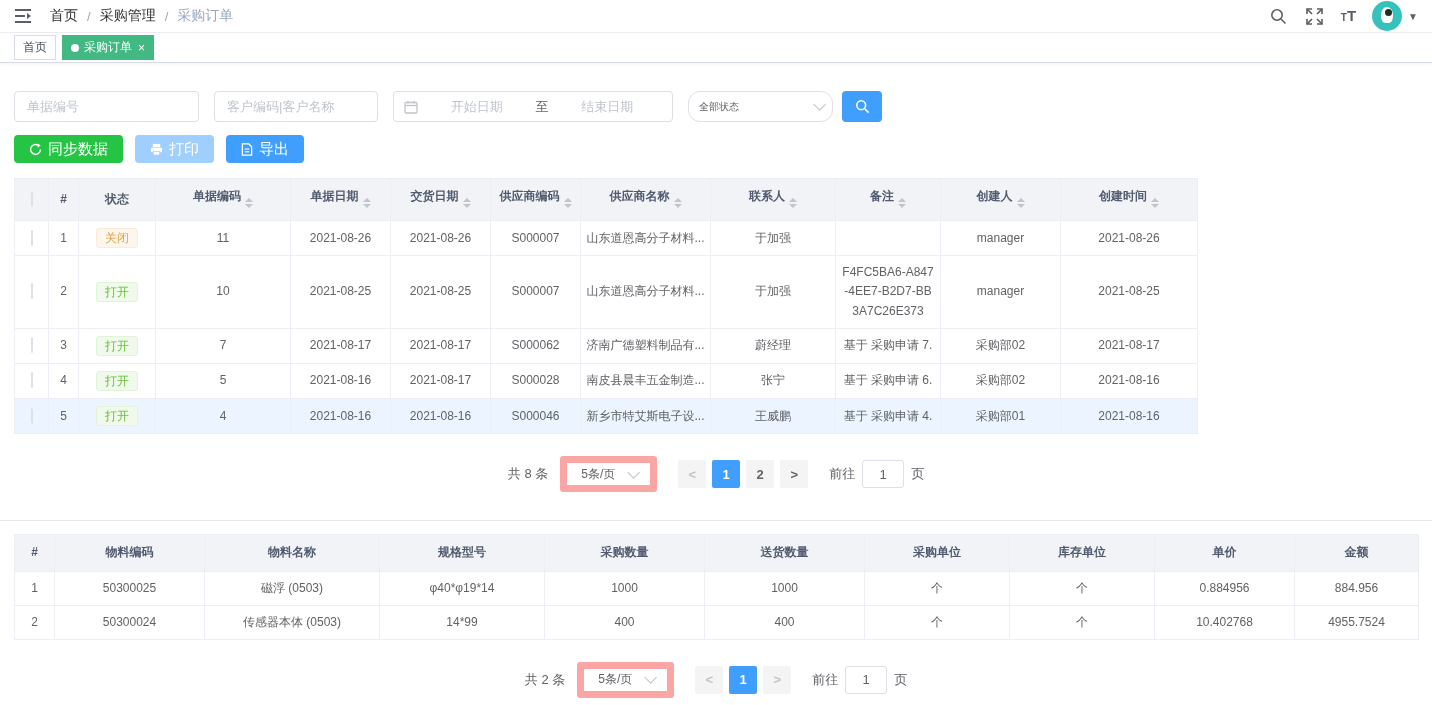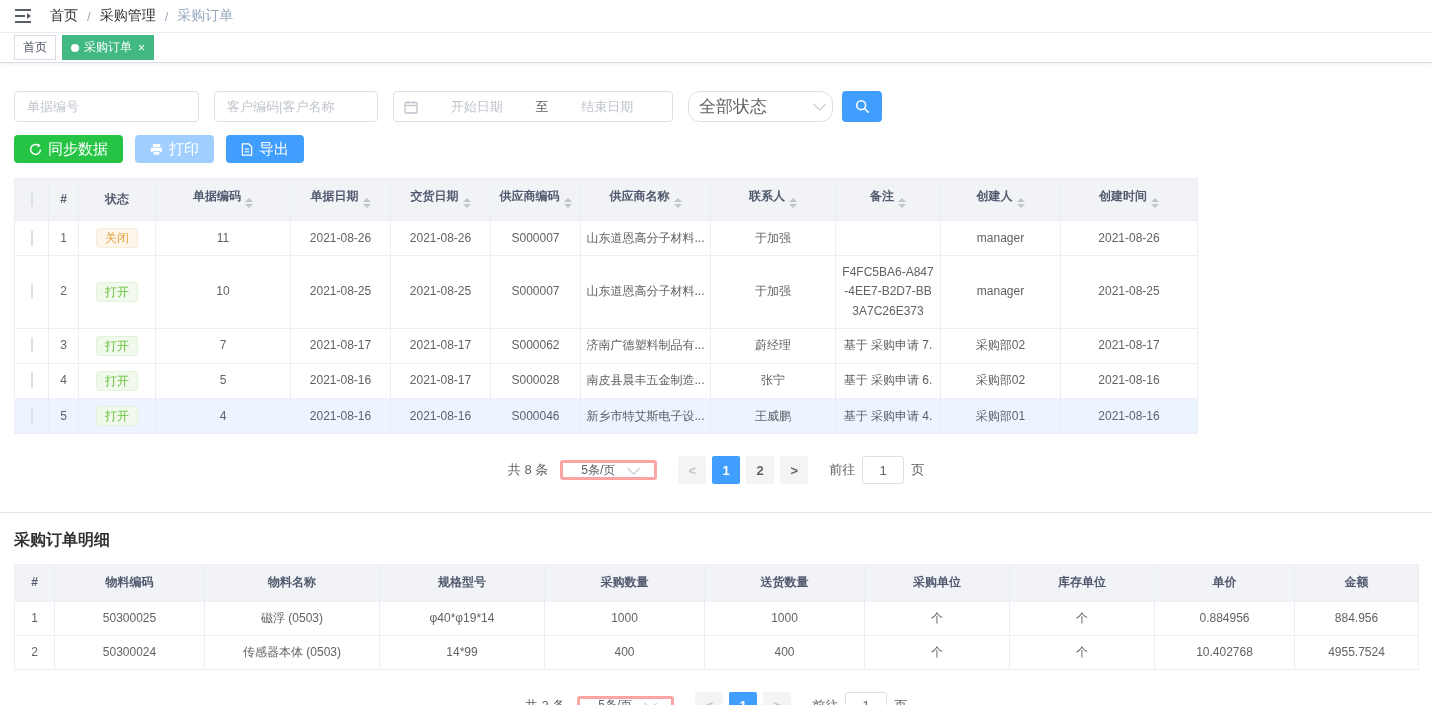--- a/index.html
+++ b/index.html
@@ -32,21 +32,21 @@
   
   .content { padding:0 14px; }
   .filter-row { margin-top:28px; display:flex; align-items:flex-start; gap:15px; }
   .ipt { height:31px; border:1px solid #dcdfe6; border-radius:4px; padding:0 12px; font-size:13px; color:#606266; outline:none; }
   .ipt::placeholder { color:#bfc4cc; }
   .ipt-order { width:185px; }
   .ipt-customer { width:164px; }
   .date-range { width:280px; height:31px; border:1px solid #dcdfe6; border-radius:4px; display:flex; align-items:center; padding:0 10px; gap:4px; }
   .date-ph { flex:1; text-align:center; font-size:13px; color:#bfc4cc; }
   .date-sep { font-size:13px; color:#606266; }
-  .select-box { width:145px; height:31px; border:1px solid #dcdfe6; border-radius:12px; display:flex; align-items:center; padding:0 10px; font-size:17px; color:#606266; cursor:pointer; }
+  .select-box { width:145px; height:31px; border:1px solid #dcdfe6; border-radius:12px; display:flex; align-items:center; padding:0 10px; font-size:10px; color:#606266; cursor:pointer; }
   .select-box .sel-val { flex:1; }
   .chevron { width:9px; height:9px; border-right:1.5px solid #c0c4cc; border-bottom:1.5px solid #c0c4cc; transform:rotate(45deg) translateY(-3px); }
   .btn { height:31px; border:none; border-radius:4px; color:#fff; font-size:15px; padding:0 15px; display:inline-flex; align-items:center; gap:6px; cursor:pointer; font-family:inherit; }
   .btn-search { width:40px; height:31px; padding:0; justify-content:center; background:#409eff; margin-left:-6px; }
   .toolbar { margin-top:13px; display:flex; gap:12px; }
   .btn-sync { background:#26c445; height:28px; }
   .btn-print { background:#a0cfff; height:28px; cursor:not-allowed; }
   .btn-export { background:#409eff; height:28px; }
   
   table { border-collapse:collapse; table-layout:fixed; font-size:12px; color:#606266; }
@@ -59,21 +59,21 @@
   .tag-pill { display:inline-block; padding:0 8px; height:20px; line-height:19px; font-size:12px; border-radius:3px; border:1px solid; }
   .tag-warning { color:#e6a23c; background:#fdf6ec; border-color:#faecd8; }
   .tag-success { color:#67c23a; background:#f0f9eb; border-color:#e1f3d8; }
   .sort-caret { display:inline-flex; flex-direction:column; margin-left:4px; vertical-align:-2px; }
   .caret-up { width:0; height:0; border:4px solid transparent; border-bottom-color:#c0c4cc; margin-bottom:2px; }
   .caret-dn { width:0; height:0; border:4px solid transparent; border-top-color:#c0c4cc; }
   .cbx { width:14px; height:14px; border:1px solid #dcdfe6; border-radius:2px; background:#fff; margin:0 auto; cursor:pointer; }
   
   .pagination { margin-top:22px; display:flex; align-items:center; font-size:13px; color:#606266;justify-content:center; }
   .pg-total { margin-right:12px; }
-  .size-select { width:97px; height:20px; border:3px solid #fca5a5; border-radius:3px; display:flex; align-items:center; justify-content:center; gap:12px; font-size:12px; color:#606266; cursor:pointer; margin-right:18px; }
+  .size-select { width:97px; height:36px; border:7px solid #fca5a5; border-radius:3px; display:flex; align-items:center; justify-content:center; gap:12px; font-size:12px; color:#606266; cursor:pointer; margin-right:18px; }
   .pager { display:flex; align-items:center; }
   .pager-btn { min-width:28px; height:28px; background:#f4f4f5; border-radius:2px; display:inline-flex; align-items:center; justify-content:center; font-size:13px; color:#606266; margin:0 3px; cursor:pointer; font-weight:700; }
   .pager-btn.active { background:#409eff; color:#fff; }
   .pager-btn.disabled { color:#c0c4cc; cursor:default; }
   .goto { display:flex; align-items:center; gap:7px; margin-left:18px; }
   .goto-input { width:42px; height:28px; border:1px solid #dcdfe6; border-radius:3px; text-align:center; font-size:13px; color:#606266; outline:none; }
   
   .section-divider { height:1px; background:#e4e7ed; margin:28px -14px 0; }
   .section-title { font-size:16px; font-weight:700; color:#303133; margin-top:17px; }
   svg { display:block; }
@@ -92,20 +92,39 @@
         <path d="M13 5 L17 8 L13 11 Z" fill="#5a5e66"></path>
       </svg>
   </span>
   <span class="breadcrumb">
     <span class="crumb">首页</span>
     <span class="crumb-sep">/</span>
     <span class="crumb">采购管理</span>
     <span class="crumb-sep">/</span>
     <span class="crumb current">采购订单</span>
   </span>
+  <span class="nav-right">
+    <span class="nav-icon">
+      <svg width="17" height="17" viewBox="0 0 17 17">
+          <circle cx="7" cy="7" r="5.2" fill="none" stroke="#5a5e66" stroke-width="1.6"></circle>
+          <line x1="11" y1="11" x2="15.5" y2="15.5" stroke="#5a5e66" stroke-width="1.6"></line>
+        </svg>
+    </span>
+    <span class="nav-icon">
+      <svg width="17" height="17" viewBox="0 0 17 17" stroke="#5a5e66" stroke-width="1.6" fill="none">
+          <path d="M6 1 L1 1 L1 6 M11 1 L16 1 L16 6 M6 16 L1 16 L1 11 M11 16 L16 16 L16 11"></path>
+          <path d="M1 1 L6 6 M16 1 L11 6 M1 16 L6 11 M16 16 L11 11"></path>
+        </svg>
+    </span>
+    <span class="txt-size"><span style="font-size:10px">T</span><span style="font-size:15px">T</span></span>
+    <span class="avatar-wrap">
+      <span class="avatar"></span>
+      <span class="caret-down">▼</span>
+    </span>
+  </span>
 </div>
 
 <div class="tags-bar">
   <span class="tag-tab">
     <span>首页</span>
   </span>
   <span class="tag-tab active">
     <span class="tab-dot"></span>
     <span>采购订单</span>
     <span class="tab-close">×</span>
@@ -312,21 +331,20 @@
       </span>
     <span class="goto">
       <span>前往</span>
       <input class="goto-input" value="1" style="">
       <span>页</span>
     </span>
   </div>
 
   <div class="section-divider"></div>
 
-  <div class="section-title">采购订单明细</div>
 
   <table class="detail-table">
     <colgroup>
         <col style="width: 40px;">
         <col style="width: 150px;">
         <col style="width: 175px;">
         <col style="width: 165px;">
         <col style="width: 160px;">
         <col style="width: 160px;">
         <col style="width: 145px;">

